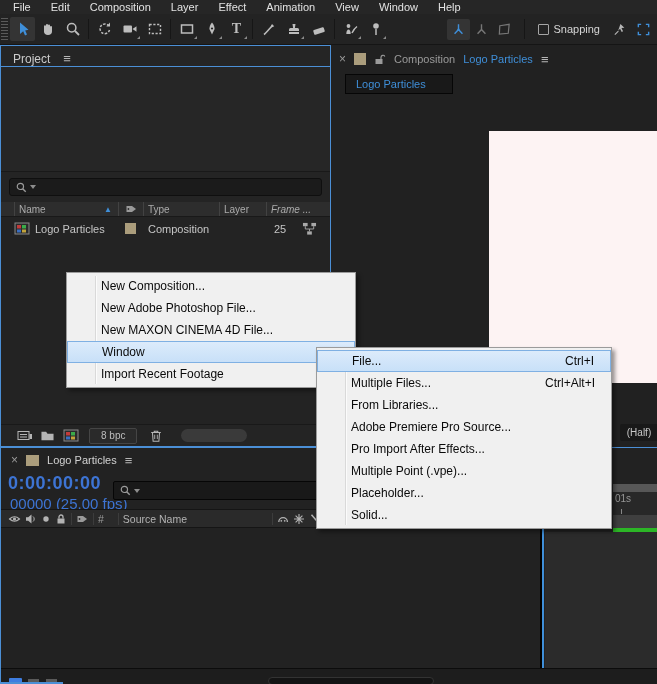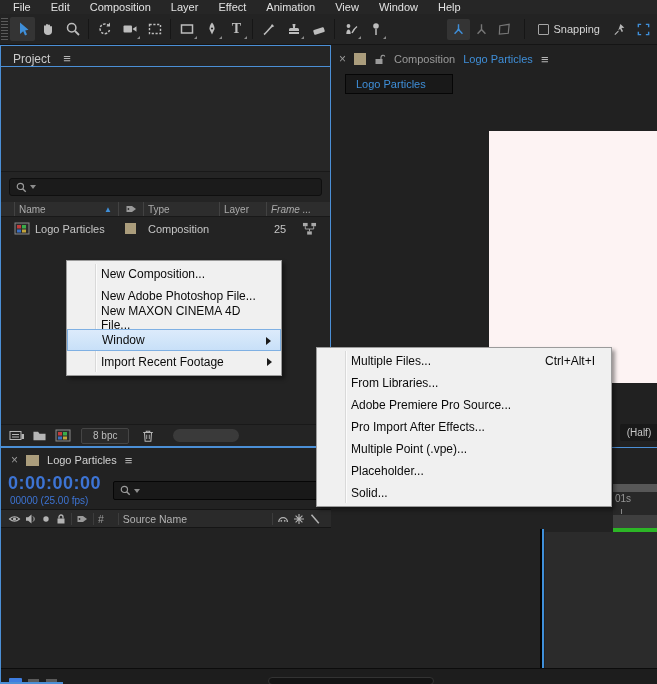--- a/index.html
+++ b/index.html
@@ -52,21 +52,21 @@
   .ch-frame { flex:1;font-style:italic; }
   .sortarrow { color:#3f8fd9; font-size:8px; margin-left:auto; padding-right:2px; }
   .pp-row { height:23px; display:flex; align-items:center; font-size:11px; color:#c6c6c6; background:#232323; }
   .rc-name { width:117px; display:flex; align-items:center; gap:5px; padding-left:13px; }
   .rc-tag { width:25px; display:flex; justify-content:center; }
   .rc-type { width:76px; padding-left:5px; }
   .rc-size { width:47px; }
   .rc-frame { flex:1; display:flex; align-items:center; padding-left:8px; }
   .label-chip { width:11px; height:11px; background:#ab9d7c; }
   .pp-fill { flex:1; background:#232323; }
-  .pp-footer { height:22px; border-top:1px solid #191919; display:flex; align-items:center; padding:0 4px; background:#242424; color:#b5b5b5; }
+  .pp-footer { height:22px; border-top:1px solid #191919; display:flex; align-items:center; padding:0 12px; background:#242424; color:#b5b5b5; }
   .fi { width:23px; display:flex; justify-content:center; }
   .bpc { margin:0 7px; padding:1px 11px 2px; border:1px solid #454545; background:#2a2a2a;
     border-radius:2px; font-size:10px; color:#bdbdbd; }
   .pill { width:66px; height:13px; background:#3a3a3a; border-radius:7px; margin-left:14px; }
   
   #comp-panel { position:absolute; left:331px; top:45px; width:326px; height:402px; background:#212121; }
   .cp-header { height:25px; display:flex; align-items:center; gap:8px; padding:3px 0 0 8px; font-size:11px; }
   .closex { color:#9a9a9a; font-size:12px; }
   .cp-prefix { color:#9a9a9a; }
   .cp-name { color:#3f8fd9; }
@@ -75,21 +75,21 @@
   .cp-white { position:absolute; left:158px; top:86px; width:168px; height:252px; background:#fdf3f3; }
   .cp-res { position:absolute; left:289px; top:379px; width:38px; height:17px; background:#191919;
     border-radius:2px; font-size:10px; color:#c9c9c9; text-align:center; line-height:17px; }
   
   #timeline-panel { position:absolute; left:0; top:447px; width:657px; height:237px; background:#222;
     border-top:1px solid #4b8fd6; border-left:1px solid #4b8fd6; }
   #timeline-panel::after { content:""; position:absolute; left:0; bottom:0; width:62px; height:2px; background:#4b8fd6; z-index:5; }
   .tl-tabrow { height:24px; display:flex; align-items:center; gap:8px; padding-left:10px; font-size:11px; color:#d2d2d2; }
   .tl-chip { width:13px; height:11px; background:#ab9d7c; }
   .tl-time { position:absolute; left:7px; top:25px; font-size:18px; font-weight:bold; color:#3d74d4; letter-spacing:.5px; }
-  .tl-fps { position:absolute; left:9px; top:47px; font-size:10px; color:#3d74d4; }
+  .tl-fps { position:absolute; left:9px; top:47px; font-size:15px; color:#3d74d4; }
   .tl-search { position:absolute; left:112px; top:33px; width:209px; height:19px; background:#191919;
     border:1px solid #060606; border-radius:2px; display:flex; align-items:center; padding:0 6px; gap:3px; color:#9a9a9a; }
   .tl-colheader { position:absolute; left:0; top:61px; width:330px; height:19px; background:#2a2a2a;
     border-top:1px solid #151515; border-bottom:1px solid #151515;
     display:flex; align-items:center; padding:0 10px 0 7px; color:#b3b3b3; font-size:10.5px; }
   .tl-colheader .gap { width:4px; }
   .vdiv { width:1px; height:12px; background:#3c3c3c; margin:0 4px; }
   .spacer { flex:1; }
   
   .tl-nav   { position:absolute; left:612px; top:36px;  width:45px; height:8px;  background:#575757; }
@@ -104,21 +104,21 @@
   .tl-bottombar { position:absolute; left:0; bottom:0; width:100%; height:16px; background:#1d1d1d; border-top:1px solid #0c0c0c; }
   .bb-blue { position:absolute; left:8px;  top:9px; width:13px; height:7px; background:#3e7de0; border-radius:1px; }
   .bb-g1   { position:absolute; left:27px; top:10px; width:11px; height:6px; background:#5a5a5a; }
   .bb-g2   { position:absolute; left:45px; top:10px; width:11px; height:6px; background:#5a5a5a; }
   .bb-pill { position:absolute; left:267px; top:8px; width:166px; height:8px; background:#141414; border:1px solid #333; border-radius:4px; }
   
   .menu { position:absolute; background:#f0f0f0; border:1px solid #9b9b9b;
     box-shadow:3px 3px 4px rgba(0,0,0,.4); padding:2px 0; z-index:100; }
   .menu::before { content:""; position:absolute; left:28px; top:3px; bottom:3px; width:1px;
     background:#d9d9d9; box-shadow:1px 0 0 #fbfbfb; }
-  #ctx-menu { left:66px; top:260px; width:216px; }
+  #ctx-menu { left:66px; top:272px; width:290px; }
   #import-menu { left:316px; top:347px; width:296px; z-index:101; }
   .mi { position:relative; height:22px; display:flex; align-items:center;
     padding:0 16px 0 34px; font-size:12px; color:#0a0a0a; }
   .mi .sc { margin-left:auto; }
   .mi.highlight { background:linear-gradient(#dcebfb,#c8e0f8); border:1px solid #7fb0e3; }
   .mi-arrow { position:absolute; right:9px; top:7px; width:0; height:0;
     border-left:5px solid #1a1a1a; border-top:4px solid transparent; border-bottom:4px solid transparent; }
   svg { display:block; }
 </style>
 </head>
@@ -485,20 +485,24 @@
       <span>Window</span>
       <span class="mi-arrow"></span>
     </div>
     <div class="mi">
       <span>Import Recent Footage</span>
       <span class="mi-arrow"></span>
     </div>
   </nav>
 
   <nav class="menu" id="import-menu">
+    <div class="mi highlight">
+      <span>File...</span>
+      <span class="sc">Ctrl+I</span>
+    </div>
     <div class="mi">
       <span>Multiple Files...</span>
       <span class="sc">Ctrl+Alt+I</span>
     </div>
     <div class="mi">
       <span>From Libraries...</span>
     </div>
     <div class="mi">
       <span>Adobe Premiere Pro Source...</span>
     </div>

